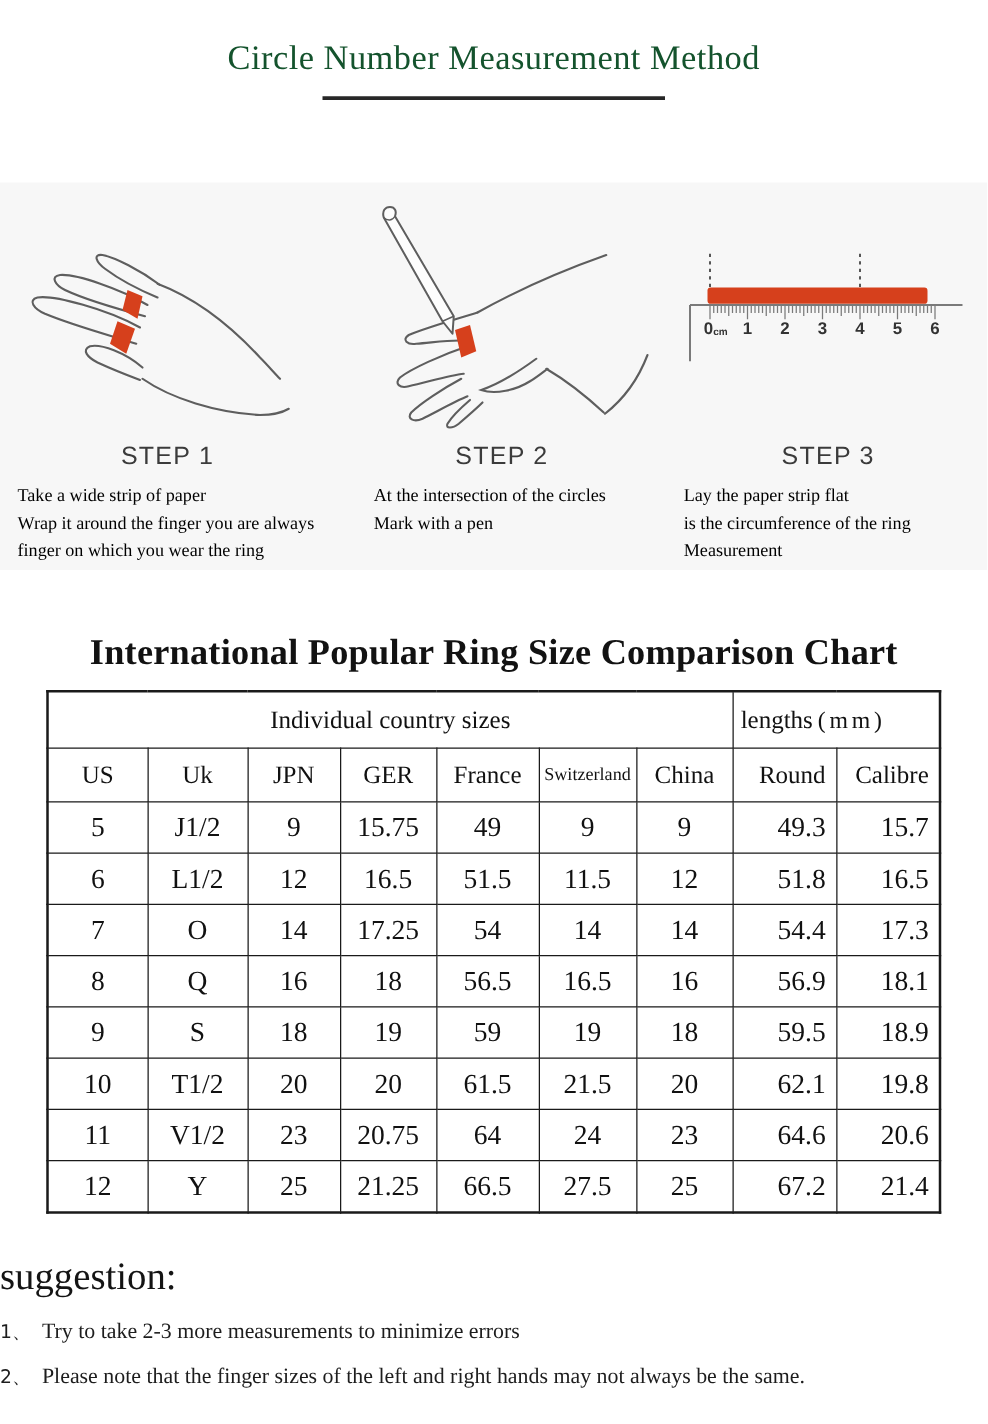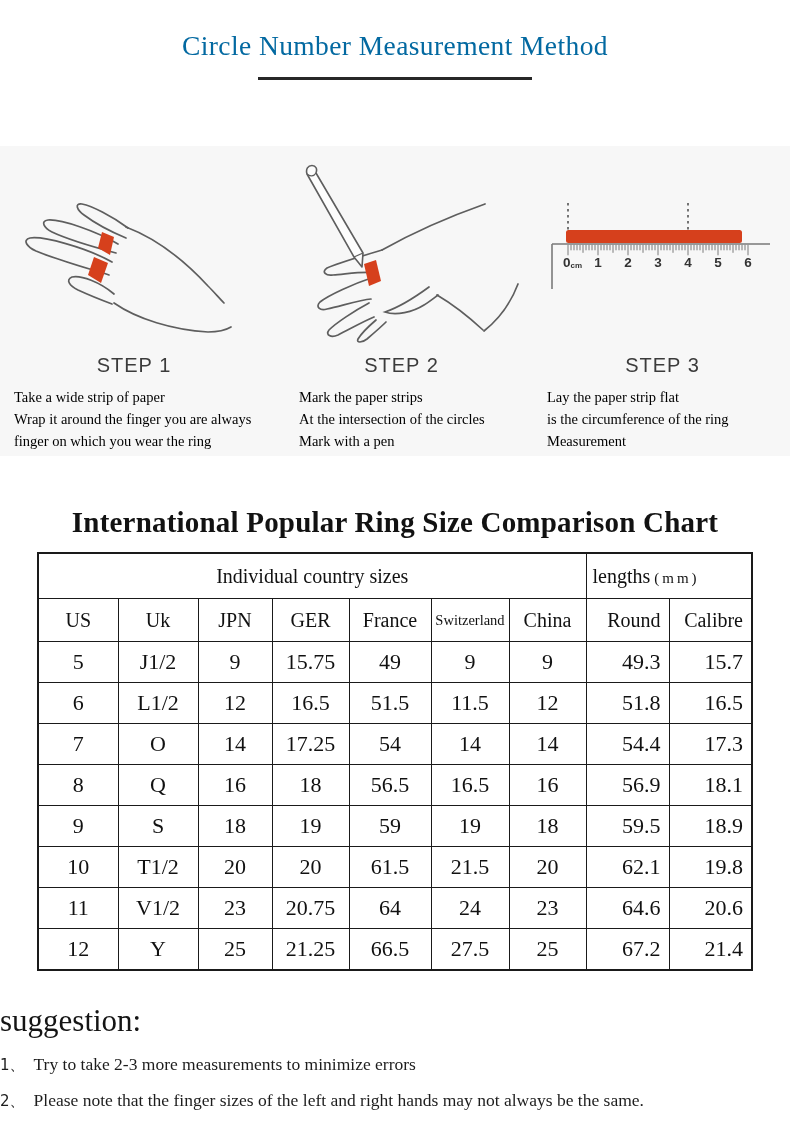--- a/index.html
+++ b/index.html
@@ -1,41 +1,41 @@
 <!DOCTYPE html>
 <html style="--red: #d6401c;"><head>
 <meta charset="utf-8">
 <style>
   html,body{margin:0;padding:0;background:#ffffff;}
   body{font-family:"Liberation Serif",serif;color:#1c1c1c;}
   .page{width:790px;height:1139px;background:#fff;overflow:hidden;position:relative;}
 
   .main-title{margin:30px 0 0;text-align:center;font-size:27.5px;font-weight:normal;
-    letter-spacing:.4px;color:#0369a1;}
+    letter-spacing:.4px;color:#14532d;}
   .title-underline{width:274px;height:3px;background:#272727;margin:15px auto 0;}
 
   .steps{margin-top:66px;background:#f7f7f7;height:310px;display:flex;}
   .step{box-sizing:border-box;}
   .step1{width:268px}.step2{width:267px}.step3{width:255px}
   .illus{height:208px;display:flex;justify-content:center;}
   .m1{margin-top:40px}.m2{margin-top:14px}.m3{margin-top:45px}
   .step-label{font-family:"Liberation Sans",sans-serif;font-size:20px;color:#3b3b3b;
     text-align:center;letter-spacing:1px;}
   .step-text{margin-top:9px;font-size:14.5px;line-height:22px;color:#000000;}
   .t1{padding-left:14px}.t2{padding-left:31px}.t3{padding-left:12px}
 
   .chart-title{margin:50px 0 0;text-align:center;font-size:29px;font-weight:600;
     letter-spacing:.2px;color:#121212;}
 
   .size-table{border-collapse:collapse;margin:13px auto 0;border:2px solid #1a1a1a;}
   .size-table th,.size-table td{border:1.6px solid #1a1a1a;font-weight:normal;
     text-align:center;padding:0;color:#111;}
   .grp th{height:44px;font-size:20px;}
   th.lengths{text-align:left;padding-left:6px;}
-  th.lengths .unit{letter-spacing:3px;margin-left:4px;font-size:15px;}
+  th.lengths .unit{letter-spacing:3px;margin-left:4px;font-size:19px;}
   .cols th{height:42px;font-size:20px;}
   th.switz{font-size:14.5px;}
   .size-table td{height:40px;font-size:22px;}
   .size-table .right{text-align:right;padding-right:8px;}
 
   .suggestion{}
   .suggestion h3{margin:32px 0 0;font-size:31px;font-weight:normal;color:#141414;}
   .sg-item{margin-top:15px;font-size:17.5px;color:#1d1d1d;display:flex;align-items:baseline;}
   .marker{font-family:"DejaVu Sans",sans-serif;font-size:15px;margin-right:9px;flex:none;}
 
@@ -93,21 +93,20 @@
           <path class="outline" d="M152,127 C137,138 120,148 108,152 C119,156 136,152 147,145 C152,142 157,138 161,135"></path>
           <path class="outline" d="M160,135 C177,145 193,158 206,170"></path>
           <path class="redfill" d="M87,104 L99,100 L104,121 L92,126 Z"></path>
           <path class="penbody" d="M30,14 C28.5,9 31,5.5 35,5.5 C39,5.5 40.5,9 39,13 L86,93 L85,107 L77,97 Z"></path>
           <path class="penline" d="M30,14 C33,17 37,16.5 39,13"></path>
           <path class="penline" d="M86,93 L77,97"></path>
         </svg>
       </div>
       <div class="step-label">STEP 2</div>
       <div class="step-text t2">
-        <div>Mark the paper strips</div>
         <div>At the intersection of the circles</div>
         <div>Mark with a pen</div>
       </div>
     </div>
 
     <div class="step step3">
       <div class="illus">
         <svg class="m3" width="250" height="110" viewBox="0 0 250 110">
           <line class="dash" x1="30" y1="12" x2="30" y2="52"></line>
           <line class="dash" x1="150" y1="12" x2="150" y2="52"></line>

